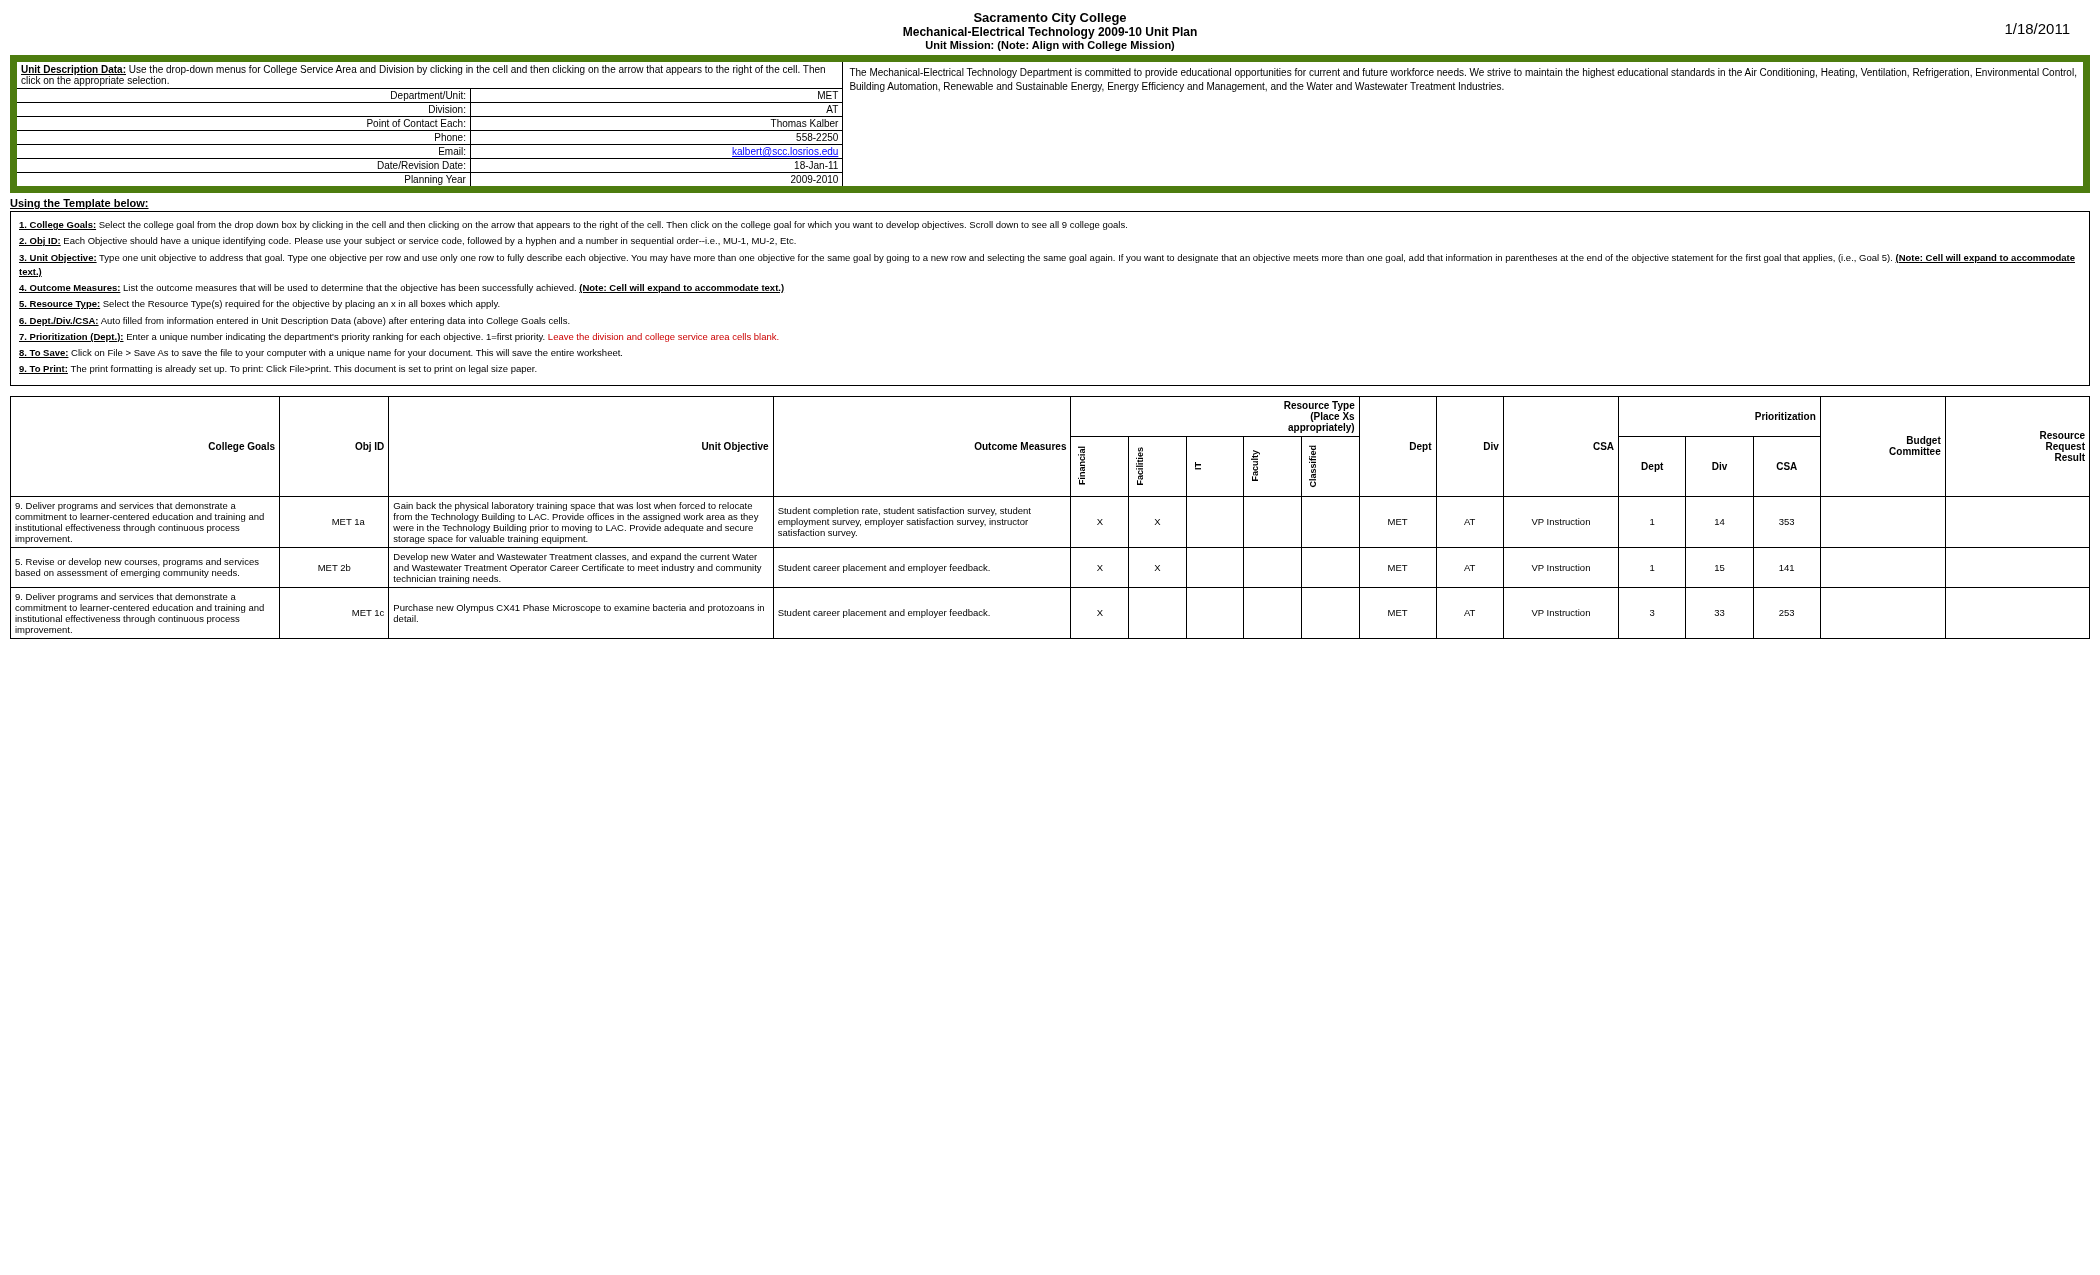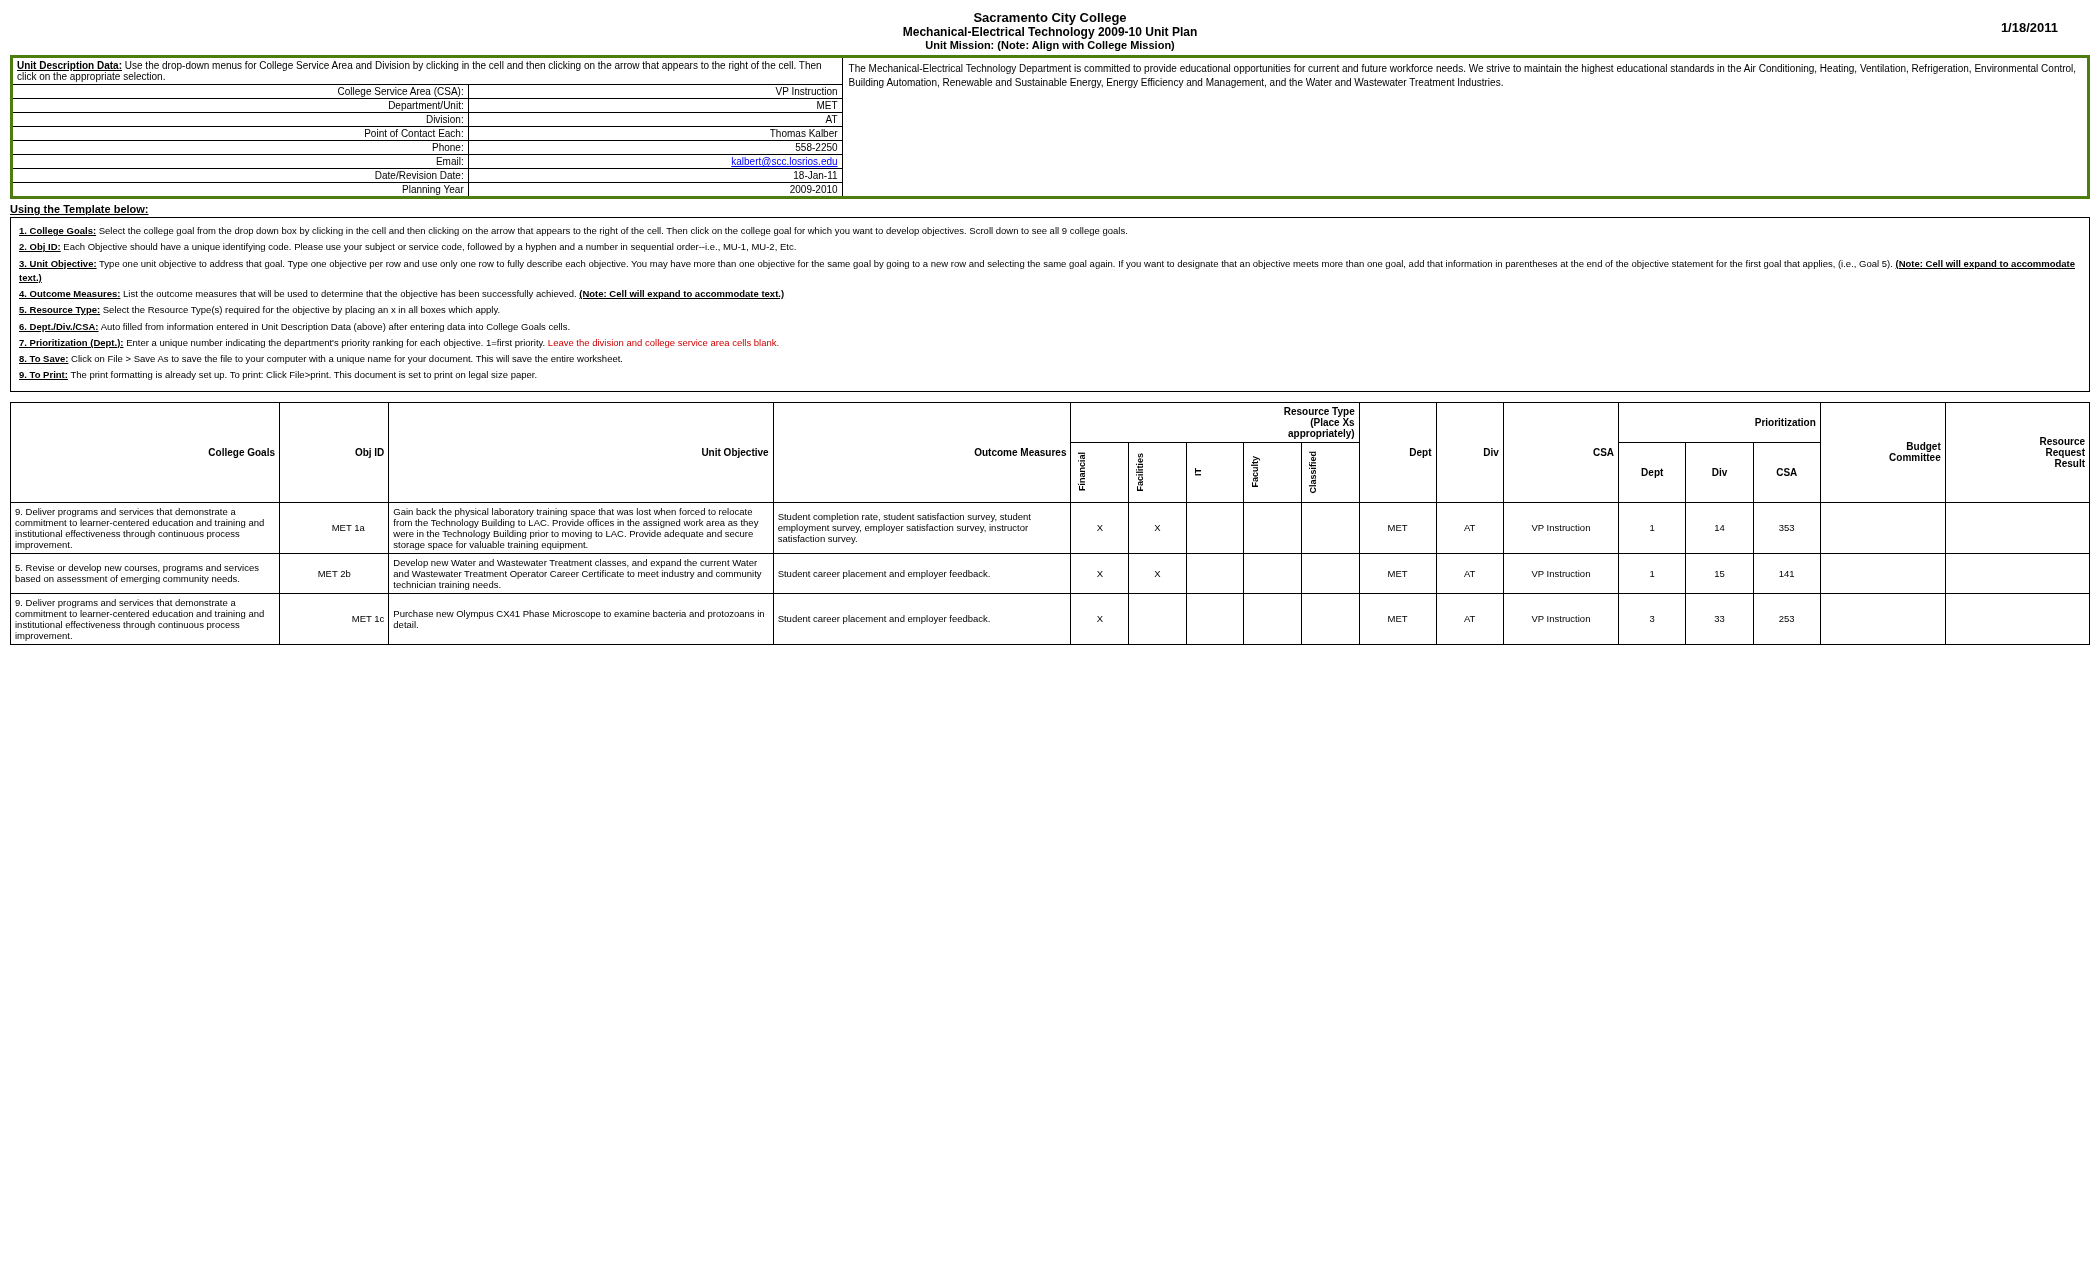--- a/index.html
+++ b/index.html
@@ -3,23 +3,23 @@
   <meta charset="utf-8">
   <style>
     * { box-sizing: border-box; margin: 0; padding: 0; }
     body { font-family: Arial, sans-serif; font-size: 11px; background: #fff; color: #000; padding: 10px; }
     
     .page-header { text-align: center; margin-bottom: 4px; }
     .page-header h1 { font-size: 13px; font-weight: bold; }
     .page-header h2 { font-size: 12px; font-weight: bold; }
     .page-header h3 { font-size: 11px; font-weight: bold; }
     
-    .date-top-right { position: absolute; top: 10px; right: 32px; font-size: 13px; font-weight: bold; }
-    
-    .top-section { display: flex; width: 100%; border: 3px solid #4d7c0f; margin-bottom: 4px; }
+    .date-top-right { position: absolute; top: 10px; right: 20px; font-size: 15px; }
+    
+    .top-section { display: flex; width: 100%; border: 7px solid #4d7c0f; margin-bottom: 4px; }
     .top-left { width: 40%; border-right: 1px solid #000; }
     .top-right { width: 60%; padding: 4px 6px; font-size: 10px; line-height: 1.4; }
     
     .info-row { display: flex; border-bottom: 1px solid #000; }
     .info-row:last-child { border-bottom: none; }
     .info-label { width: 55%; text-align: right; padding: 1px 4px; border-right: 1px solid #000; font-weight: normal; font-size: 10px; }
     .info-value { width: 45%; padding: 1px 4px; font-size: 10px; text-align: right; }
     
     .section-title { font-weight: bold; text-decoration: underline; font-size: 11px; margin: 4px 0 2px 0; }
     
@@ -67,24 +67,20 @@
   <div class="date-top-right">1/18/2011</div>
 </div>
 
 <div class="top-section">
   <div class="top-left">
     <div class="info-row">
       <div style="padding: 2px 4px; font-size: 10px; width: 100%;">
         <span style="font-weight:bold; text-decoration:underline;">Unit Description Data:</span>
         <span>Use the drop-down menus for College Service Area and Division by clicking in the cell and then clicking on the arrow that appears to the right of the cell. Then click on the appropriate selection.</span>
       </div>
-    </div>
-    <div class="info-row">
-      <div class="info-label">College Service Area (CSA):</div>
-      <div class="info-value">VP Instruction</div>
     </div>
     <div class="info-row">
       <div class="info-label">Department/Unit:</div>
       <div class="info-value">MET</div>
     </div>
     <div class="info-row">
       <div class="info-label">Division:</div>
       <div class="info-value">AT</div>
     </div>
     <div class="info-row">

